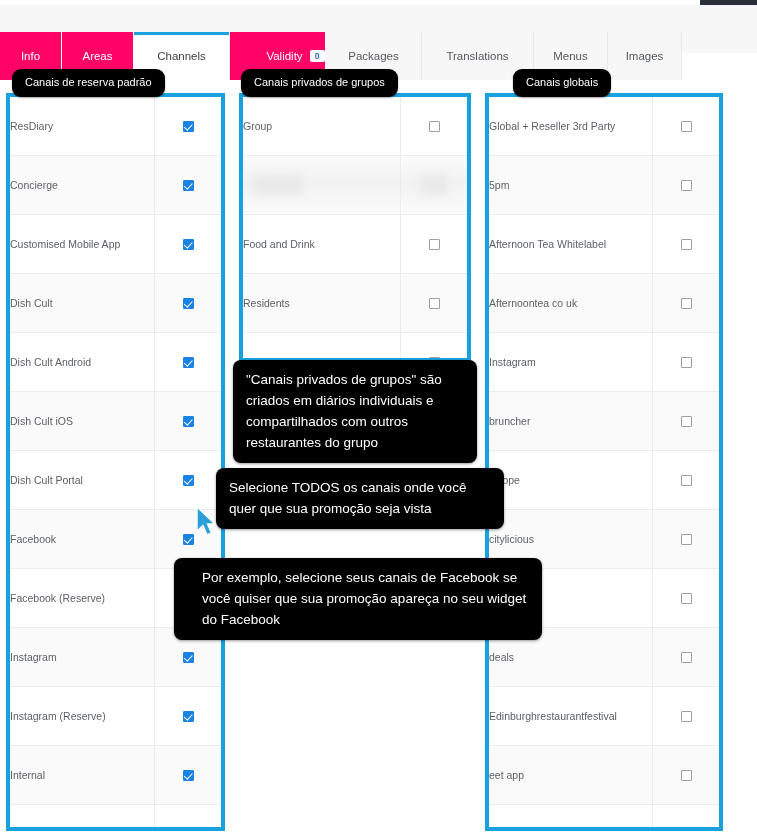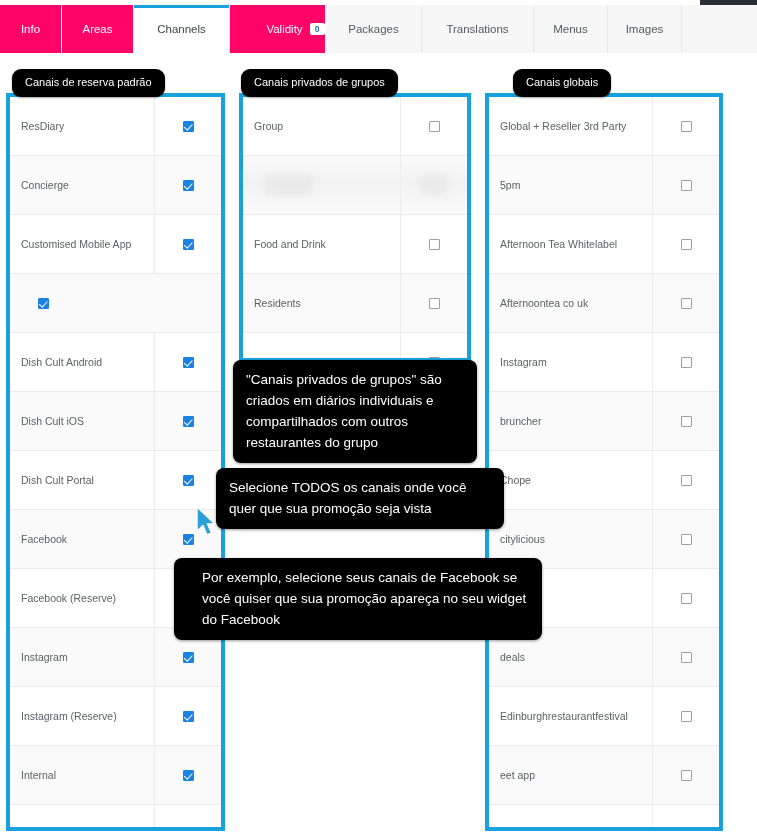--- a/index.html
+++ b/index.html
@@ -43,20 +43,21 @@
     align-items: center;
     justify-content: center;
     gap: 7px;
     height: 48px;
     font-size: 11.5px;
     color: #55595f;
     border-right: 1px solid #e9e9e9;
     background: #f7f7f7;
     white-space: nowrap;
     cursor: pointer;
+    margin-top: 27px;
   }
   .tab.pink {
     background: #ff0366;
     color: #ffffff;
     border-right: 1px solid #ffffff;
   }
   .tab.active {
     background: #ffffff;
     color: #3f4348;
     border-right: 1px solid #e9e9e9;
@@ -115,21 +116,20 @@
     display: flex;
     align-items: center;
     height: 59px;
     border-bottom: 1px solid #ececec;
     background: #ffffff;
   }
   .row.alt { background: #fafafa; }
   .row:last-child { border-bottom: none; }
   .row-label {
     flex: 1;
-    padding-left: 11px;
     font-size: 10.5px;
     color: #5d6166;
     border-right: 1px solid #ececec;
     height: 59px;
     display: flex;
     align-items: center;
     overflow: hidden;
     white-space: nowrap;
   }
   .row-check {
@@ -252,20 +252,21 @@
             <span class="cb checked"></span>
           </div>
         </div>
         <div class="row">
           <div class="row-label">Customised Mobile App</div>
           <div class="row-check">
             <span class="cb checked"></span>
           </div>
         </div>
         <div class="row alt">
+          <div class="row-label">Dish Cult</div>
           <div class="row-check">
             <span class="cb checked"></span>
           </div>
         </div>
         <div class="row">
           <div class="row-label">Dish Cult Android</div>
           <div class="row-check">
             <span class="cb checked"></span>
           </div>
         </div>

